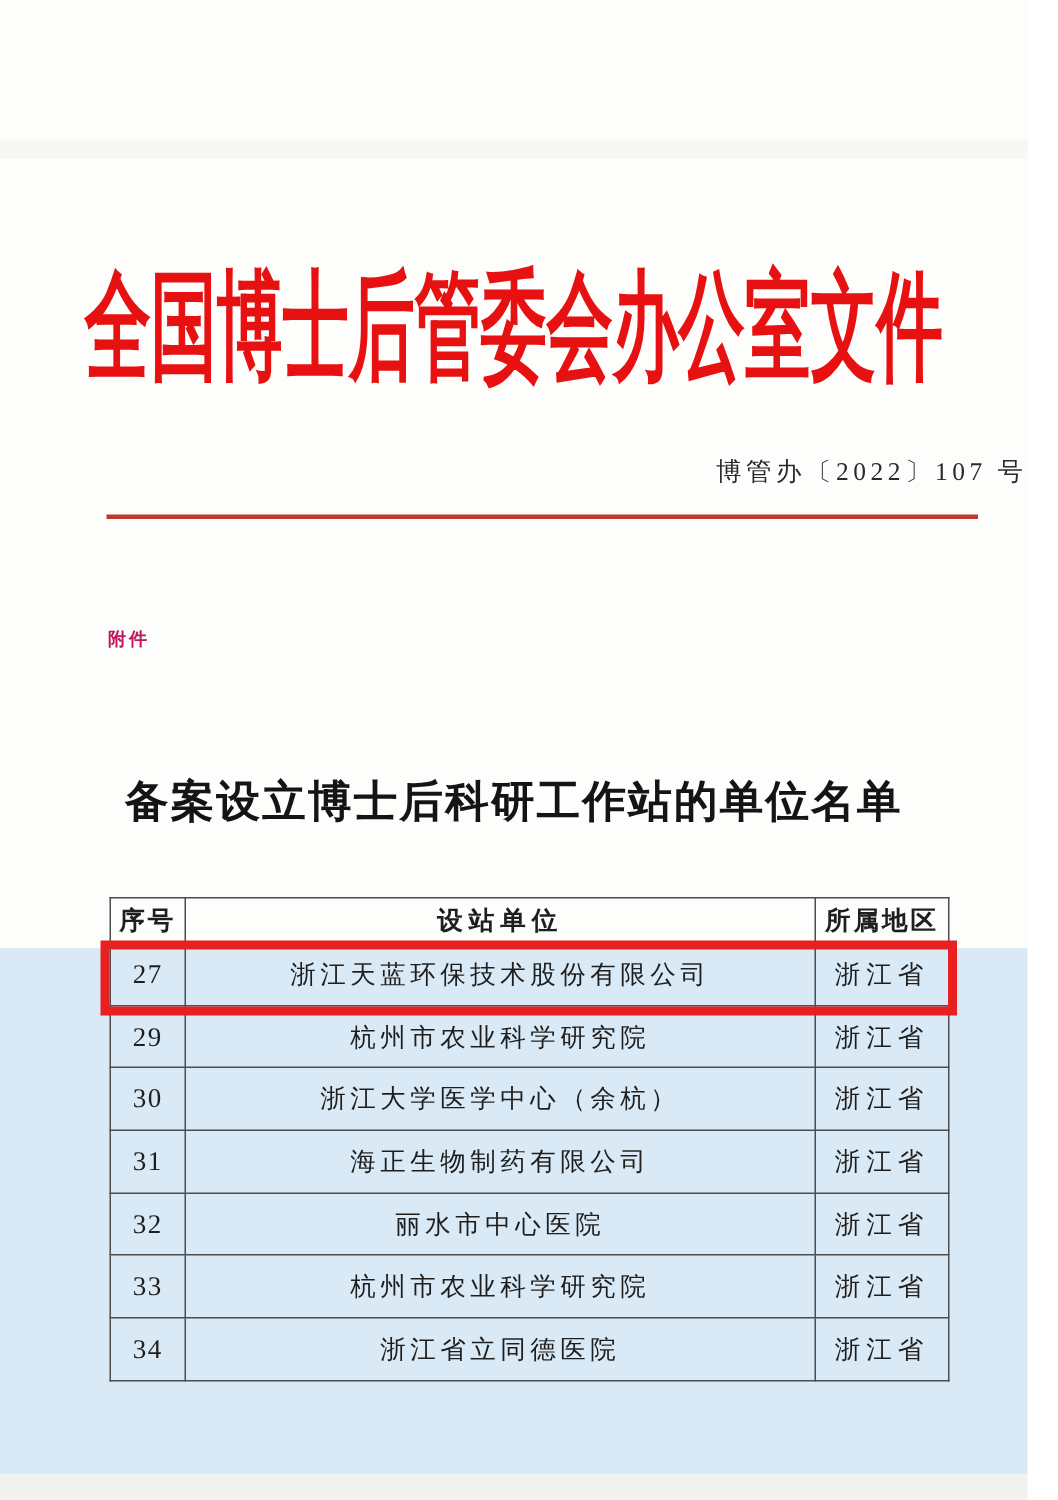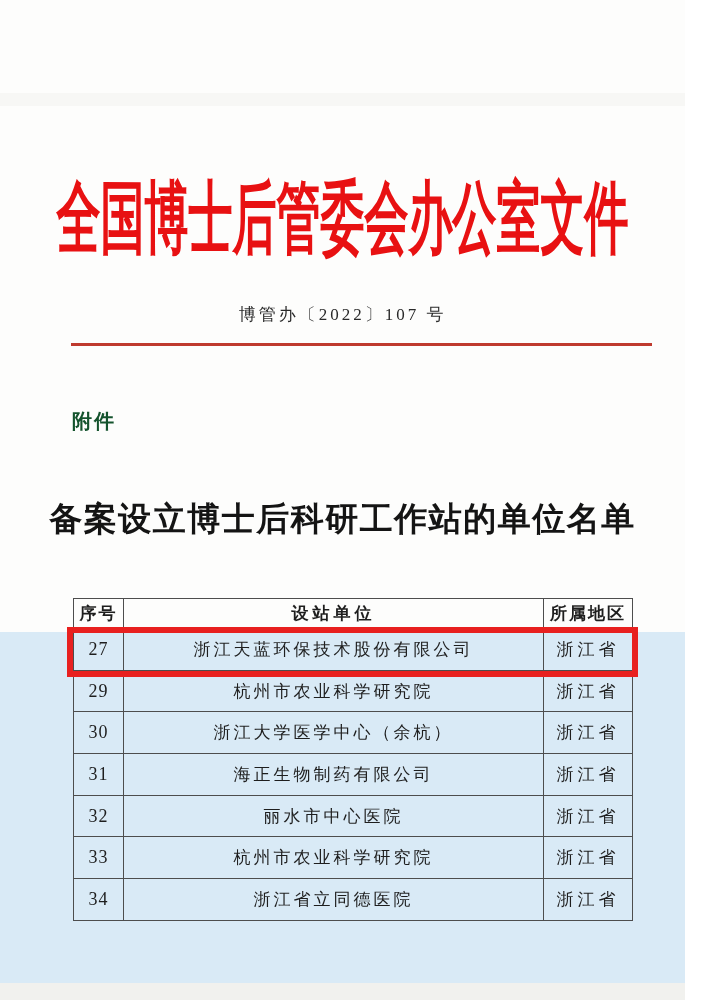--- a/index.html
+++ b/index.html
@@ -29,40 +29,40 @@
     position:absolute;left:0;right:0;top:180px;
     margin:0;text-align:center;
     font-size:44px;line-height:44px;font-weight:bold;
     color:var(--title-red);
     letter-spacing:0px;
     transform:scaleY(1.8);transform-origin:center top;
     white-space:nowrap;
   }
   .doc-number{
     position:absolute;left:0;right:0;top:304px;
-    text-align:center;
+    text-align:right;
     font-size:17px;line-height:22px;
     letter-spacing:3px;
     color:#2a2a2a;
   }
   .red-rule{
     position:absolute;left:71px;top:343px;
     width:581px;height:3px;
     background:var(--rule-red);
   }
   .attachment-label{
-    position:absolute;left:72px;top:408px;
+    position:absolute;left:72px;top:418px;
     font-family:"Liberation Sans","DejaVu Sans",sans-serif;
-    font-size:20px;font-weight:bold;letter-spacing:2px;
-    color:#14532d;
+    font-size:12px;font-weight:bold;letter-spacing:2px;
+    color:#be185d;
   }
   .section-title{
     position:absolute;left:0;right:0;top:503px;
-    margin:0;text-align:center;
-    font-size:33px;line-height:32px;font-weight:bold;
+    margin:16px;text-align:center;
+    font-size:29px;line-height:32px;font-weight:bold;
     letter-spacing:1.5px;color:#141414;
     white-space:nowrap;
   }
   
   .band{
     position:absolute;left:0;top:632px;
     width:705px;height:351px;
     background:var(--band-blue);
   }
   .bottom-strip{

